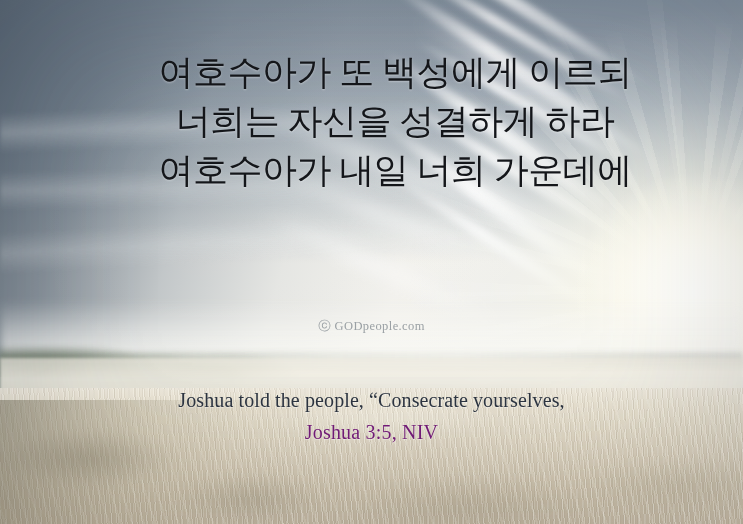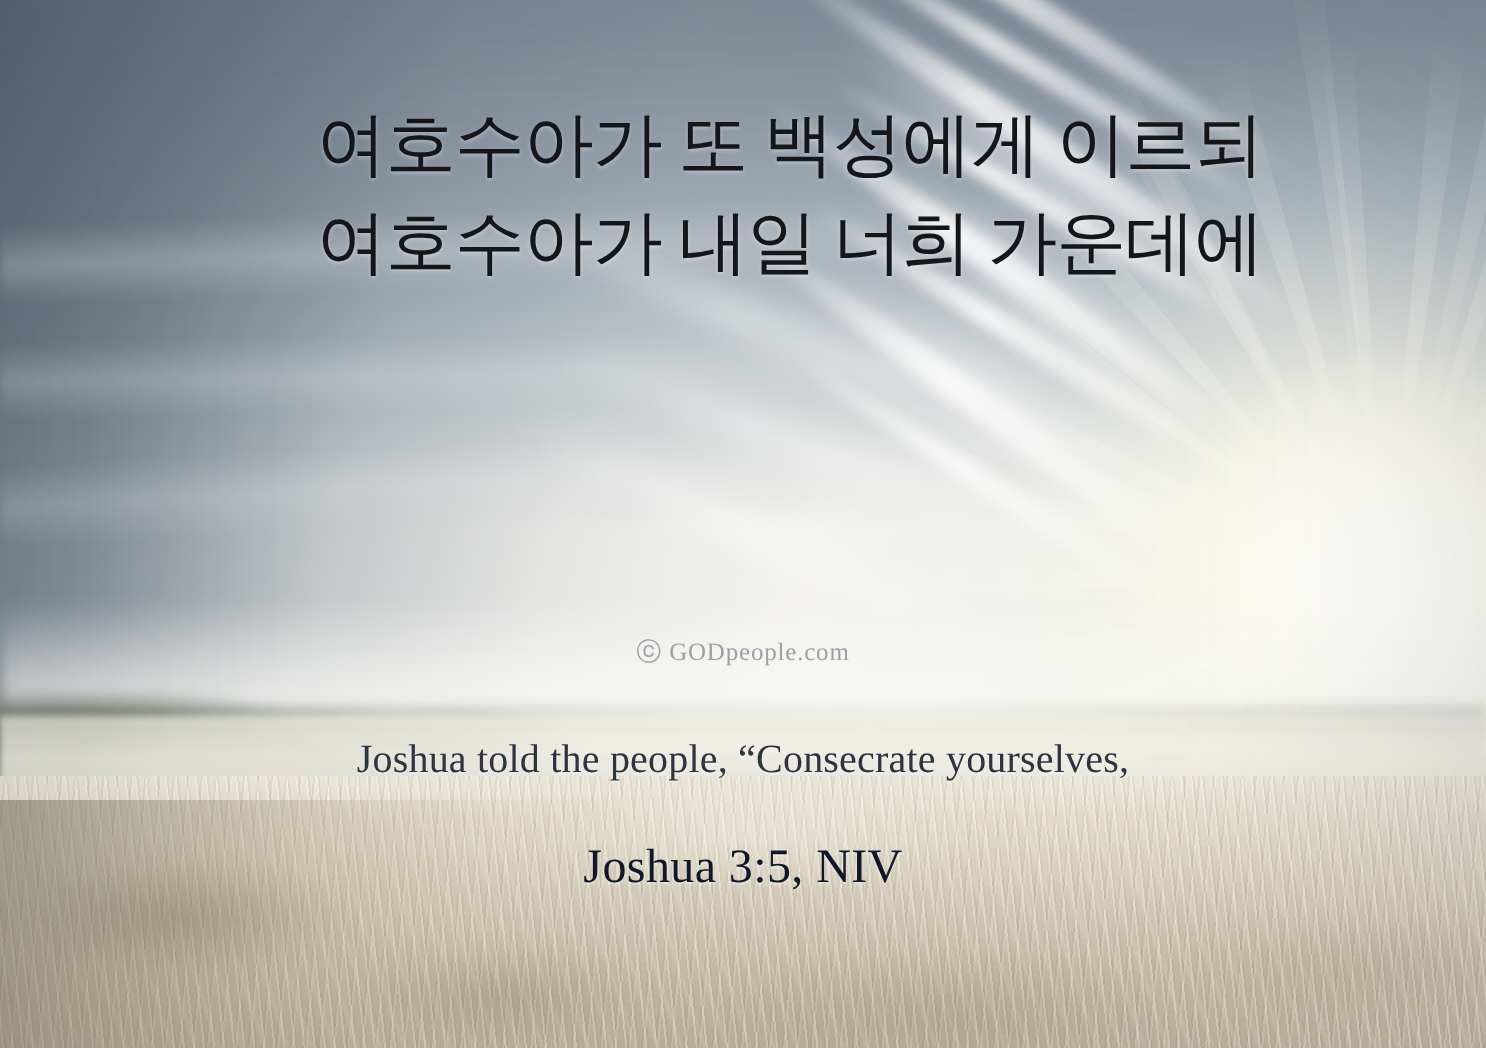--- a/index.html
+++ b/index.html
@@ -277,28 +277,28 @@
     position:absolute; top:366px; left:0; width:743px;
     text-align:center;
     font-family:"Liberation Serif","DejaVu Serif",serif;
     font-size:20px;
     line-height:28px;
     color:#2c3440;
     letter-spacing:0.1px;
     text-shadow:0 1px 1px rgba(255,255,255,0.45);
     white-space:nowrap;
   }
-  #english-verse .eline { display:block; }
+  #english-verse .eline { display:block;margin-top:20px; }
 
   #english-ref {
     position:absolute; top:421px; left:0; width:743px;
     text-align:center;
     font-family:"Liberation Serif","DejaVu Serif",serif;
-    font-size:24px;
-    color:#0f172a;
+    font-size:20px;
+    color:#701a75;
     letter-spacing:0.2px;
     text-shadow:0 1px 1px rgba(255,255,255,0.45);
   }
 </style>
 </head>
 <body>
 
 <div id="card">
 
   <div class="layer" id="sky-base"></div>
@@ -344,20 +344,21 @@
   <div id="wheat-dark-left"></div>
   <div class="layer" id="wheat-light"></div>
 
   <div class="layer" id="global-haze"></div>
   <div class="layer" id="vignette"></div>
 
   <div id="text-layer">
 
     <div id="korean-verse">
       <span class="kline">여호수아가 또 백성에게 이르되</span>
+      <span class="kline">너희는 자신을 성결하게 하라</span>
       <span class="kline">여호수아가 내일 너희 가운데에</span>
     </div>
 
 
     <div id="copyright">ⓒ GODpeople.com</div>
 
     <div id="english-verse">
       <span class="eline">Joshua told the people, “Consecrate yourselves,</span>
     </div>
 

